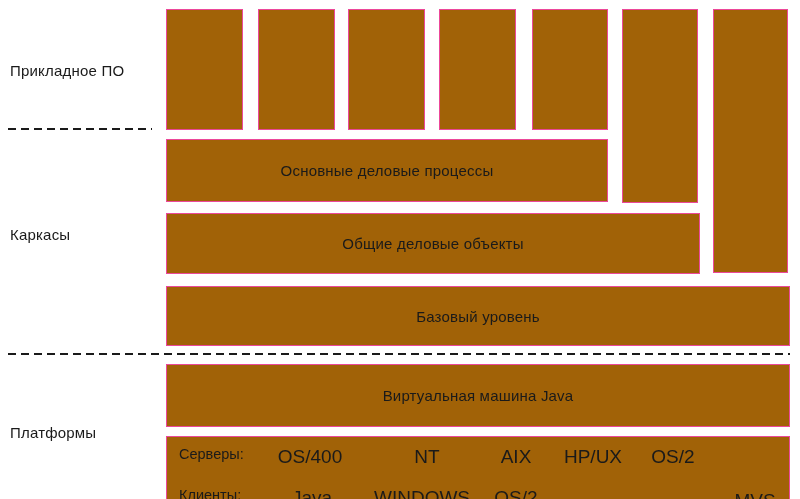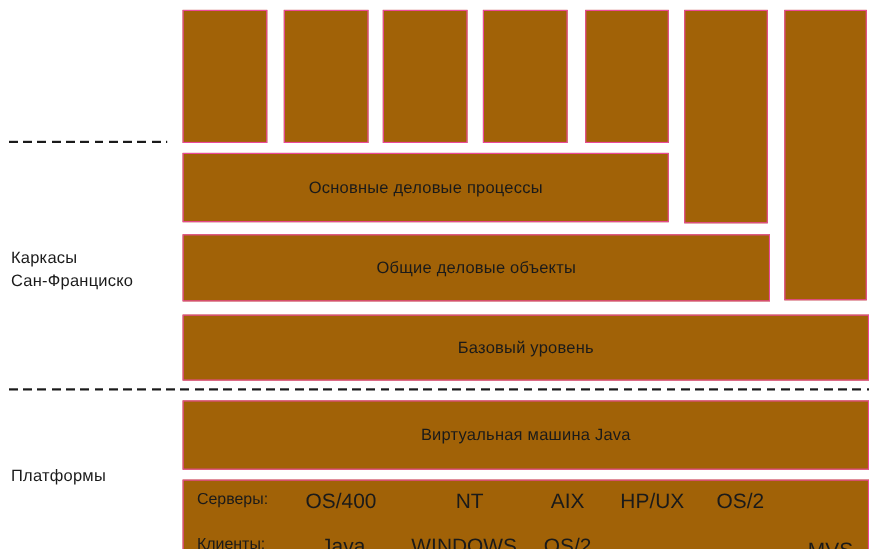--- a/index.html
+++ b/index.html
@@ -78,22 +78,22 @@
   .label-applications { left: 10px; top: 62px; }
   .label-frameworks-1 { left: 10px; top: 226px; }
   .label-frameworks-2 { left: 10px; top: 247px; }
   .label-platforms    { left: 10px; top: 424px; }
 </style>
 </head>
 <body>
 
 <div class="canvas">
 
+  <div class="section-label label-applications">Прикладное ПО</div>
   <div class="section-label label-frameworks-1">Каркасы</div>
-  <div class="section-label label-frameworks-2">Сан-Франциско</div>
   <div class="section-label label-platforms">Платформы</div>
 
   <div class="dashed-line dash-1"></div>
   <div class="dashed-line dash-2"></div>
 
   <div class="box app-box app-box-1"></div>
   <div class="box app-box app-box-2"></div>
   <div class="box app-box app-box-3"></div>
   <div class="box app-box app-box-4"></div>
   <div class="box app-box app-box-5"></div>

